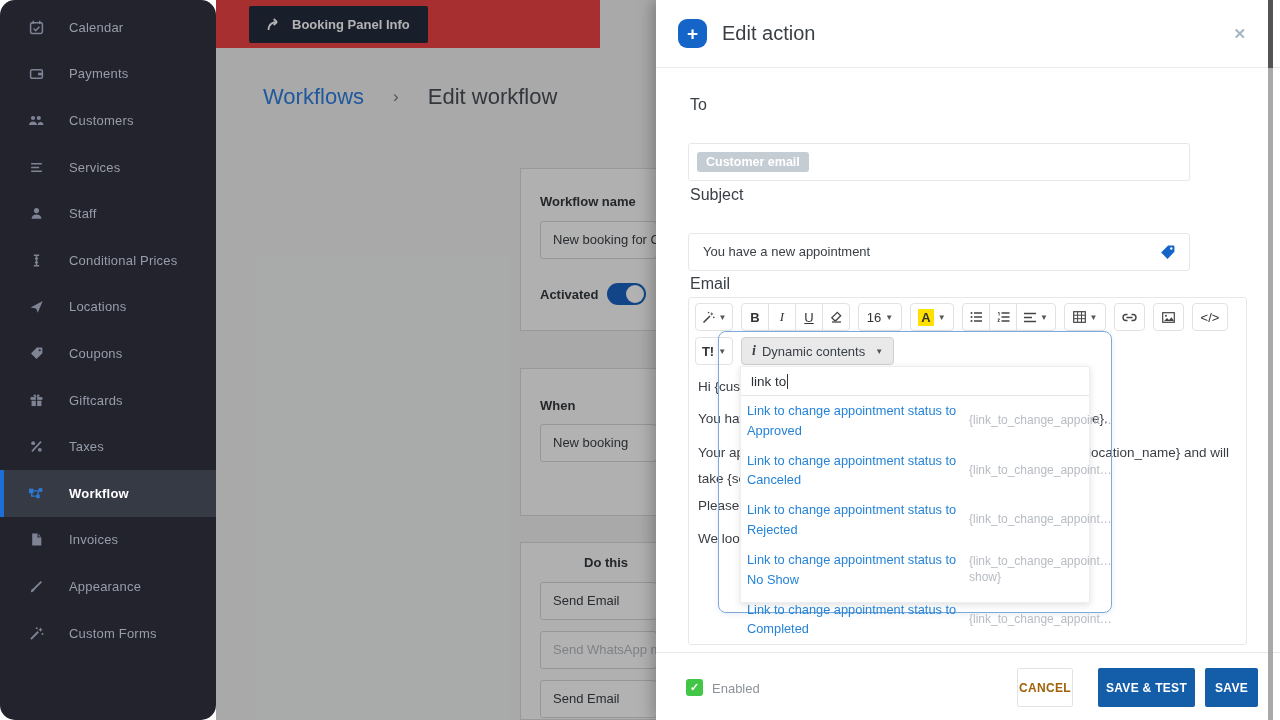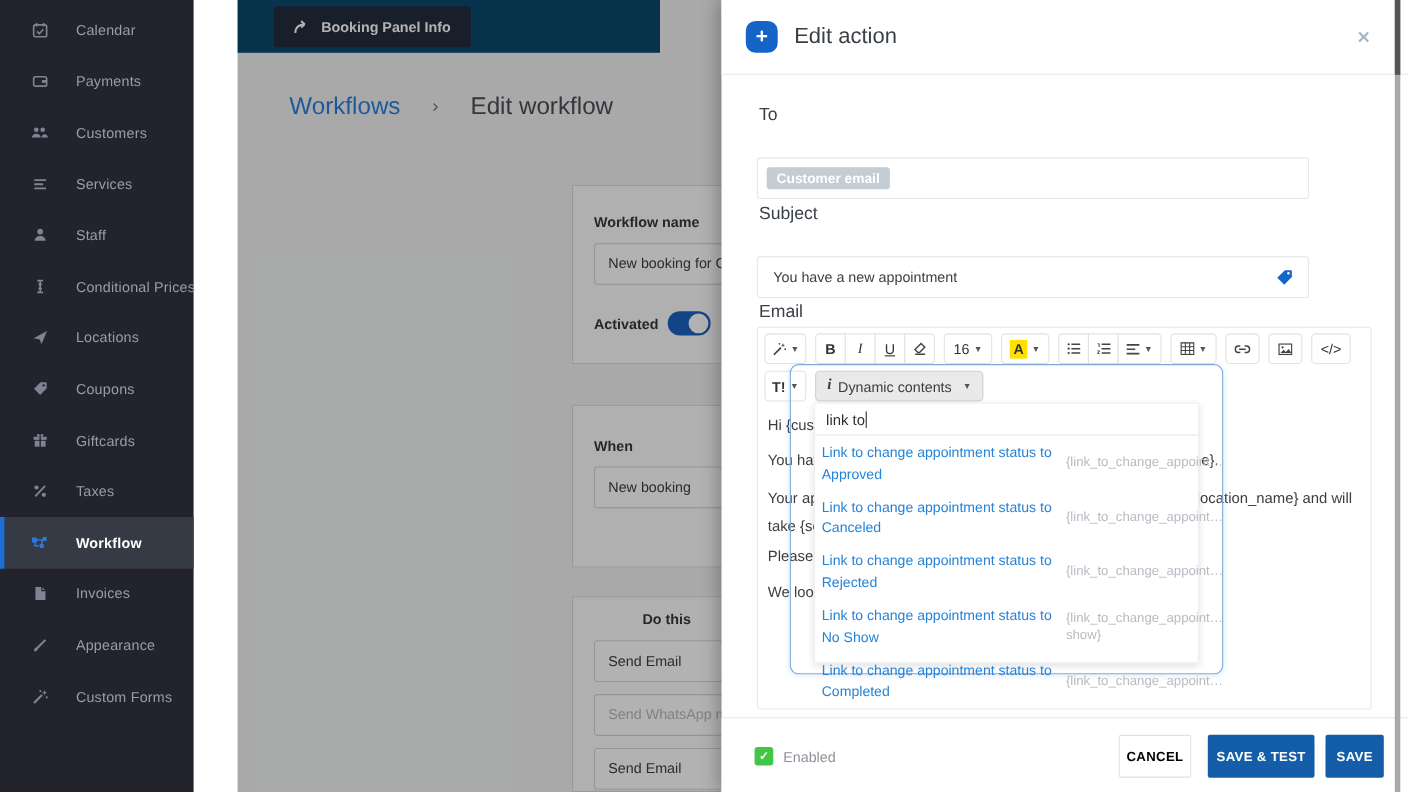--- a/index.html
+++ b/index.html
@@ -2,31 +2,31 @@
 <html><head>
 <meta charset="utf-8">
 <style>
   * { margin:0; padding:0; box-sizing:border-box; }
   html,body { width:1280px; height:720px; overflow:hidden; }
   body { font-family:"Liberation Sans", sans-serif; background:#fff; position:relative; }
 
   .abs { position:absolute; }
 
   
-  #sidebar { left:0; top:0; width:176px; height:720px; background:#23232e; z-index:5; }
+  #sidebar { left:0; top:0; width:216px; height:720px; background:#23232e; z-index:5;border-radius:15px; }
   .side-item { height:46.6px; display:flex; align-items:center; padding-left:28px; gap:25px; cursor:pointer; }
   .side-item .ic { width:16px; height:16px; color:#7e8494; display:flex; align-items:center; justify-content:center; flex:0 0 16px; font-size:13px; }
   .side-item .lb { font-size:13px; color:#989daa; letter-spacing:.2px; white-space:nowrap; }
   .side-item.active { background:#363a45; border-left:4px solid #1d6fd6; padding-left:24px; }
   .side-item.active .ic { color:#2b7bd9; }
   .side-item.active .lb { color:#ffffff; font-weight:bold; }
 
   
   #page { left:216px; top:0; width:440px; height:720px; background:#f2f3f4; z-index:1; }
-  #tealbar { left:0; top:0; width:384px; height:48px; background:#0c4a6e; }
+  #tealbar { left:0; top:0; width:384px; height:48px; background:#ef4444; }
   #bp-btn { left:33px; top:6px; height:37px; padding:0 18px; background:#232b3d; border-radius:2px;
             display:flex; align-items:center; gap:10px; color:#fff; font-size:13px; font-weight:bold; cursor:pointer; }
   #breadcrumb { left:47px; top:84px; display:flex; align-items:center; gap:29px; }
   #bc-parent { color:#2f7fe0; font-size:22px; cursor:pointer; }
   #bc-sep { color:#72777d; font-size:17px; }
   #bc-current { color:#4a4f55; font-size:22px; }
 
   .card { background:#fdfdfd; border:1px solid #d9dcdf; }
   #card1 { left:304px; top:168px; width:137px; height:163px; }
   #card2 { left:304px; top:368px; width:137px; height:148px; }
@@ -85,21 +85,21 @@
   .dd-item { display:flex; padding:5px 8px 5px 6px; min-height:41px; align-items:center; cursor:pointer; }
   .dd-label { width:222px; font-size:12.8px; color:#2583d8; line-height:1.55; }
   .dd-token { width:112px; font-size:12px; color:#b7bcc2; line-height:1.3; }
 
   #m-footer { left:0; top:652px; width:624px; height:68px; background:#fff; border-top:1px solid #e6e9ec; }
   #chk { left:30px; top:26px; width:17px; height:17px; background:#41c646; border-radius:3px; color:#fff;
          display:flex; align-items:center; justify-content:center; font-size:11px; font-weight:bold; cursor:pointer; }
   #enabled-lb { left:56px; top:28px; font-size:13px; color:#8d939a; }
   .ft-btn { position:absolute; top:15px; height:39px; border-radius:2px; font-size:12px; font-weight:bold;
             display:flex; align-items:center; justify-content:center; letter-spacing:.3px; cursor:pointer; }
-  #btn-cancel { left:361px; width:66px; background:#fff; border:1px solid #e0e4e7; color:#000000; }
+  #btn-cancel { left:361px; width:56px; background:#fff; border:1px solid #e0e4e7; color:#a16207; }
   #btn-savetest { left:442px; width:97px; background:#145ea9; color:#fff; }
   #btn-save { left:549px; width:53px; background:#145ea9; color:#fff; }
 
   #m-scrollbar { left:612px; top:0; width:5px; height:720px; background:#a9a9a9; }
   #m-scrollthumb { left:612px; top:0; width:5px; height:68px; background:#545454; }
 
   svg { display:block; }
 </style>
 </head>
 <body>

